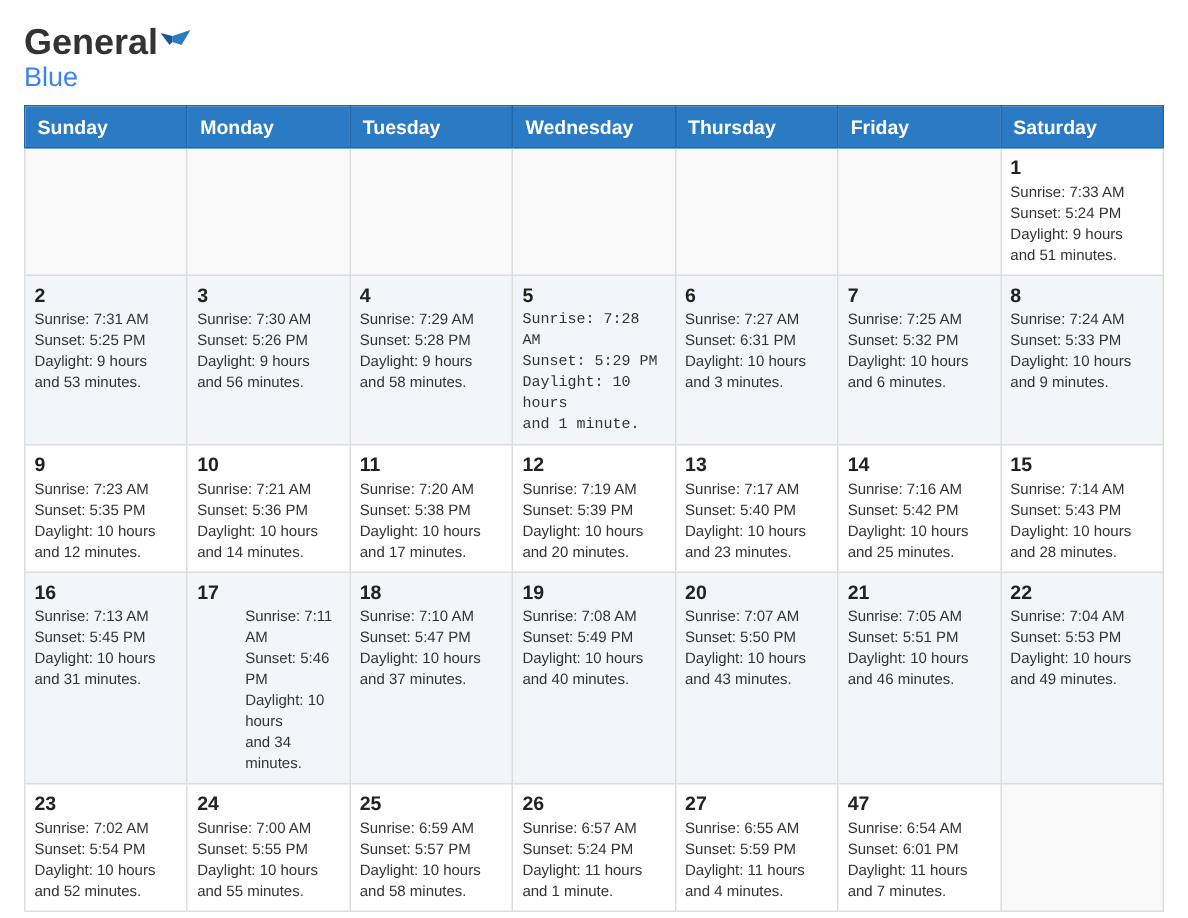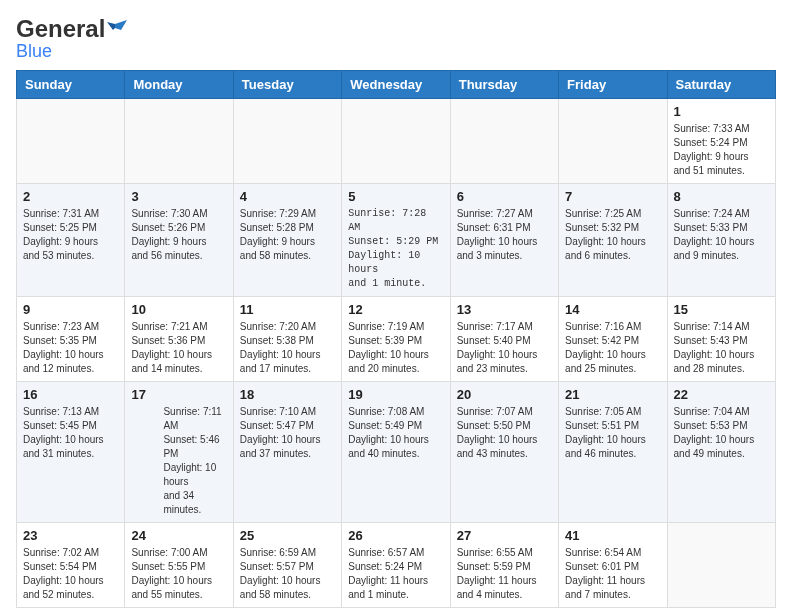--- a/index.html
+++ b/index.html
@@ -317,21 +317,21 @@
 and 1 minute.</div>
         </td>
         <td>
           <span class="day-number">27</span>
           <div class="day-info" style="white-space: pre-line;">Sunrise: 6:55 AM
 Sunset: 5:59 PM
 Daylight: 11 hours
 and 4 minutes.</div>
         </td>
         <td>
-          <span class="day-number">41</span>
+          <span class="day-number">47</span>
           <div class="day-info" style="white-space: pre-line;">Sunrise: 6:54 AM
 Sunset: 6:01 PM
 Daylight: 11 hours
 and 7 minutes.</div>
         </td>
         <td class="empty"></td>
       </tr>
     </tbody>
 </table>
 

